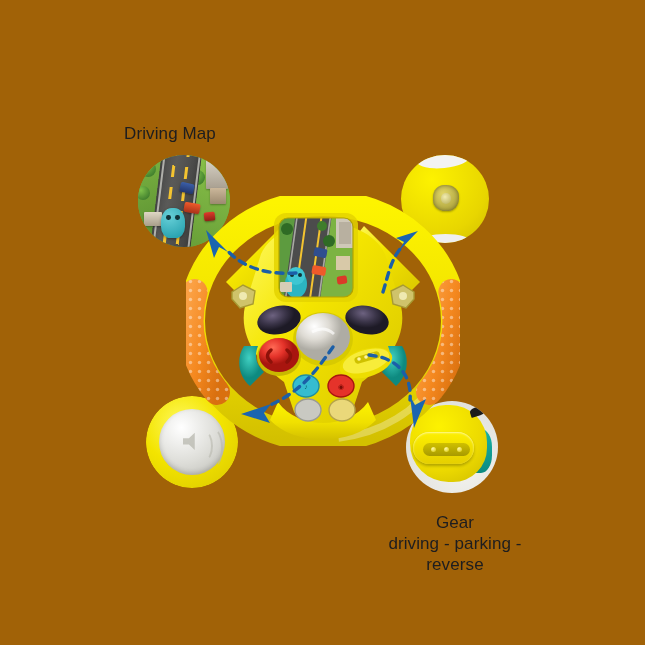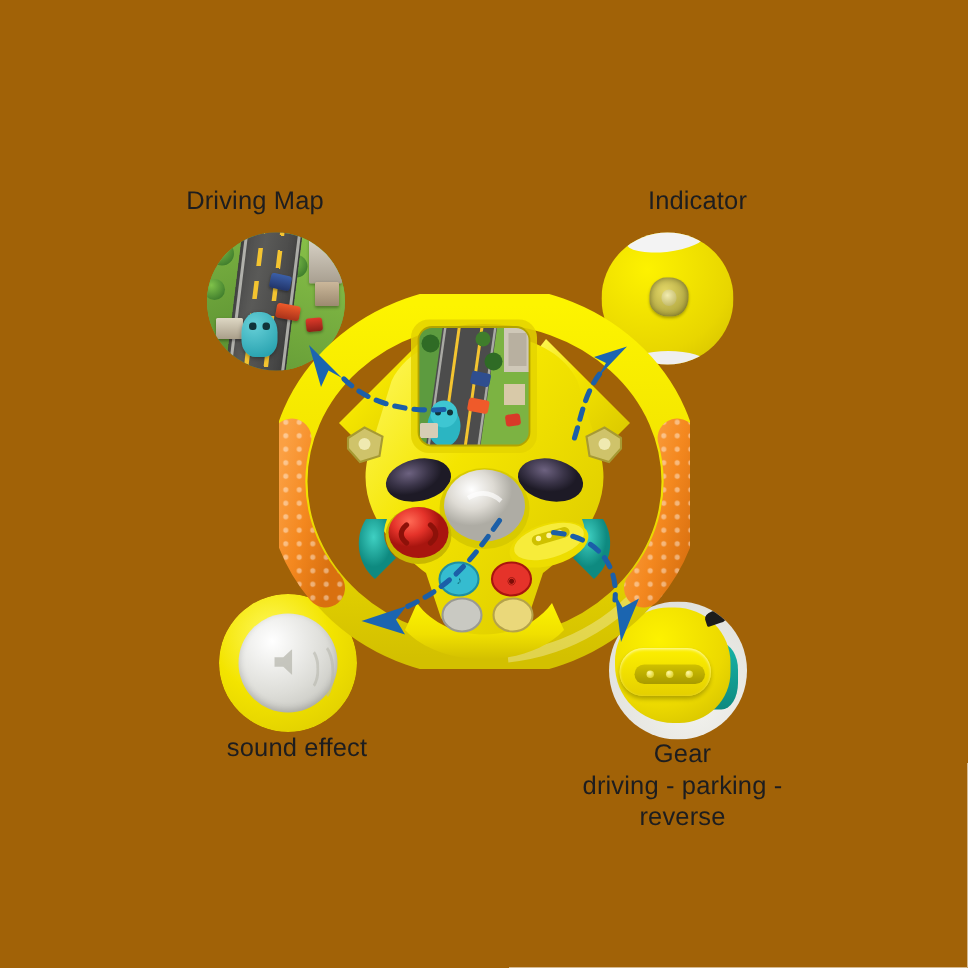--- a/index.html
+++ b/index.html
@@ -26,21 +26,21 @@
     font-size: 17px;
     font-weight: 400;
     line-height: 21px;
     text-align: center;
     letter-spacing: .1px;
     white-space: pre-line;
   }
   #label-driving-map { left: 70px;  top: 123px; width: 200px; }
   #label-indicator   { left: 370px; top: 123px; width: 190px; }
   #label-sound       { left: 98px;  top: 488px; width: 200px; }
-  #label-gear        { left: 355px; top: 492px; width: 200px; }
+  #label-gear        { left: 355px; top: 512px; width: 200px; }
 
   
   .callout {
     position: absolute;
     border-radius: 50%;
     overflow: hidden;
   }
   #callout-map {
     left: 138px; top: 155px; width: 92px; height: 92px;
   }
@@ -206,31 +206,29 @@
   </div>
   <div class="label" id="label-driving-map">Driving Map</div>
 
   <div class="callout" id="callout-indicator">
     <div class="ind-body">
       <div class="ind-top-white"></div>
       <div class="ind-bot-white"></div>
       <div class="ind-knob"></div>
     </div>
   </div>
-  <div class="label" id="label-indicator">Indicator</div>
 
   <div class="callout" id="callout-sound">
     <div class="snd-ring"></div>
     <div class="snd-center">
       <div class="snd-speaker"></div>
       <div class="snd-wave" style="left:58%;top:34%;width:16px;height:30px;"></div>
       <div class="snd-wave" style="left:64%;top:28%;width:22px;height:42px;"></div>
     </div>
   </div>
-  <div class="label" id="label-sound">sound effect</div>
 
   <div class="callout" id="callout-gear">
     <div class="gear-bg"></div>
     <div class="gear-teal"></div>
     <div class="gear-yellow-base"></div>
     <div class="gear-black-tip"></div>
     <div class="gear-lever"></div>
     <div class="gear-strip">
       <span class="gear-dot"></span>
         <span class="gear-dot"></span>

